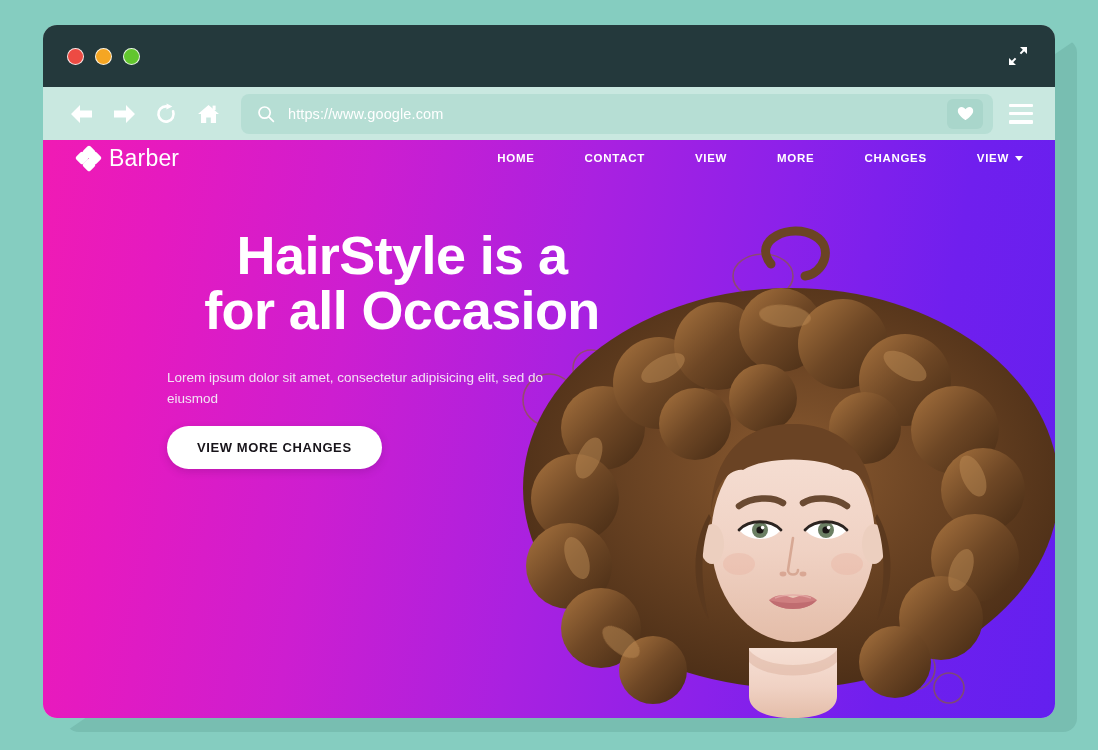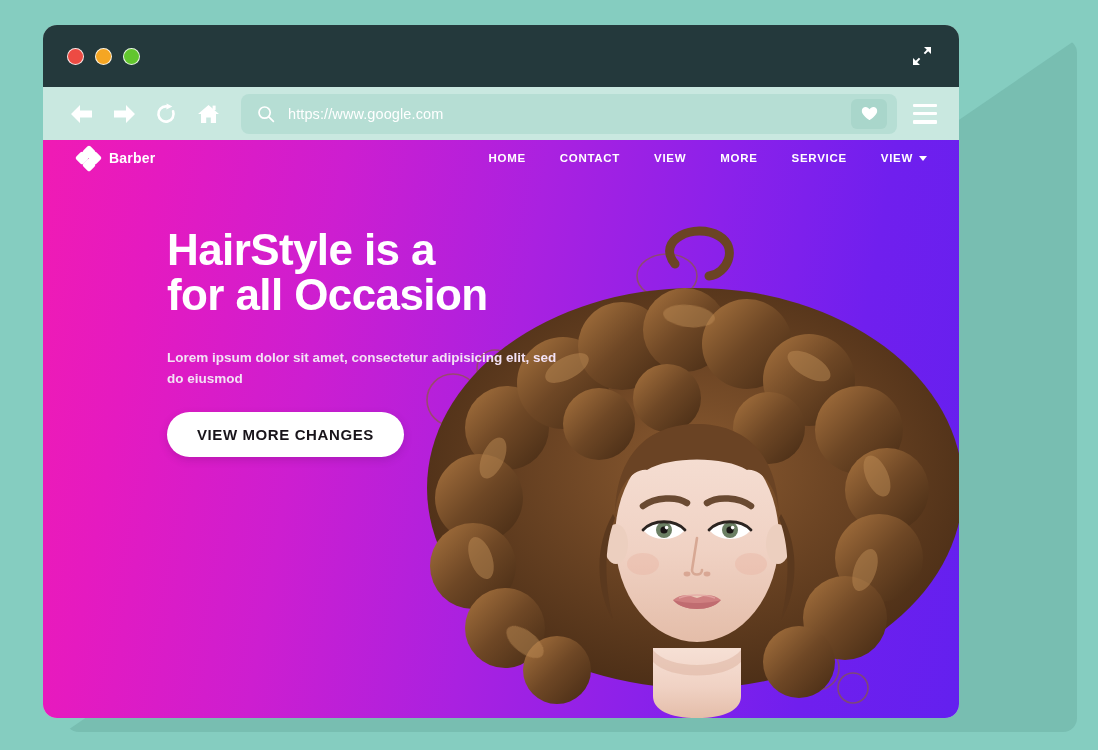--- a/index.html
+++ b/index.html
@@ -27,21 +27,21 @@
     background: rgba(60, 120, 110, 0.18);
     transform: translate(22px, 14px);
     clip-path: polygon(100% 0, 100% 100%, 0 100%);
   }
 
   
   .browser-window {
     position: absolute;
     left: 43px;
     top: 25px;
-    width: 916px;
+    width: 1012px;
     height: 693px;
     border-radius: 14px;
     overflow: hidden;
     background: #c9e8e0;
   }
 
   
   .title-bar {
     height: 62px;
     background: #24393c;
@@ -199,30 +199,30 @@
     border-radius: 2px;
     transform: rotate(45deg);
   }
   .brand-mark i:nth-child(1) { left: 6.5px;  top: 0px; }
   .brand-mark i:nth-child(2) { left: 0px;    top: 6.5px; }
   .brand-mark i:nth-child(3) { left: 13px;   top: 6.5px; }
   .brand-mark i:nth-child(4) { left: 6.5px;  top: 13px; }
 
   .brand-name {
     color: #ffffff;
-    font-size: 14px;
-    font-weight: bold;
+    font-size: 23px;
+    font-weight: normal;
     letter-spacing: 0.2px;
   }
 
   .site-nav {
     margin-left: auto;
     display: flex;
     align-items: center;
-    gap: 34px;
+    gap: 50px;
   }
 
   .nav-link {
     color: #ffffff;
     font-size: 11.5px;
     font-weight: bold;
     letter-spacing: 0.7px;
     display: flex;
     align-items: center;
     gap: 6px;
@@ -252,44 +252,44 @@
   
   .hero-copy {
     position: relative;
     z-index: 4;
     padding-left: 124px;
     padding-top: 52px;
   }
 
   .hero-title {
     color: #ffffff;
-    font-size: 44px;
+    font-size: 54px;
     line-height: 1.02;
     font-weight: bold;
     letter-spacing: -0.6px;
     max-width: 470px;
+    text-align: center;
   }
   .hero-title span { display: block; }
 
   .hero-sub {
     color: #f3e2f5;
     font-size: 13.5px;
     line-height: 1.55;
     margin-top: 30px;
     max-width: 400px;
-    font-weight: bold;
   }
   .hero-sub span { display: block; }
 
   .hero-btn {
-    margin-top: 22px;
+    margin-top: 16px;
     display: inline-block;
     background: #ffffff;
     color: #18141a;
-    font-size: 15px;
+    font-size: 13px;
     font-weight: bold;
     letter-spacing: 0.6px;
     padding: 14px 30px;
     border: none;
     border-radius: 24px;
     cursor: pointer;
     box-shadow: 0 3px 9px rgba(60,0,70,0.18);
   }
 </style>
 </head>
@@ -383,21 +383,21 @@
         <a class="nav-link" href="#">
             <span>CONTACT</span>
           </a>
         <a class="nav-link" href="#">
             <span>VIEW</span>
           </a>
         <a class="nav-link" href="#">
             <span>MORE</span>
           </a>
         <a class="nav-link" href="#">
-            <span>SERVICE</span>
+            <span>CHANGES</span>
           </a>
         <a class="nav-link" href="#">
           <span>VIEW</span>
           <span class="caret"></span>
         </a>
       </nav>
     </div>
 
     <div class="hero-visual">
       <svg viewBox="0 0 560 500" preserveAspectRatio="xMidYMax meet">

